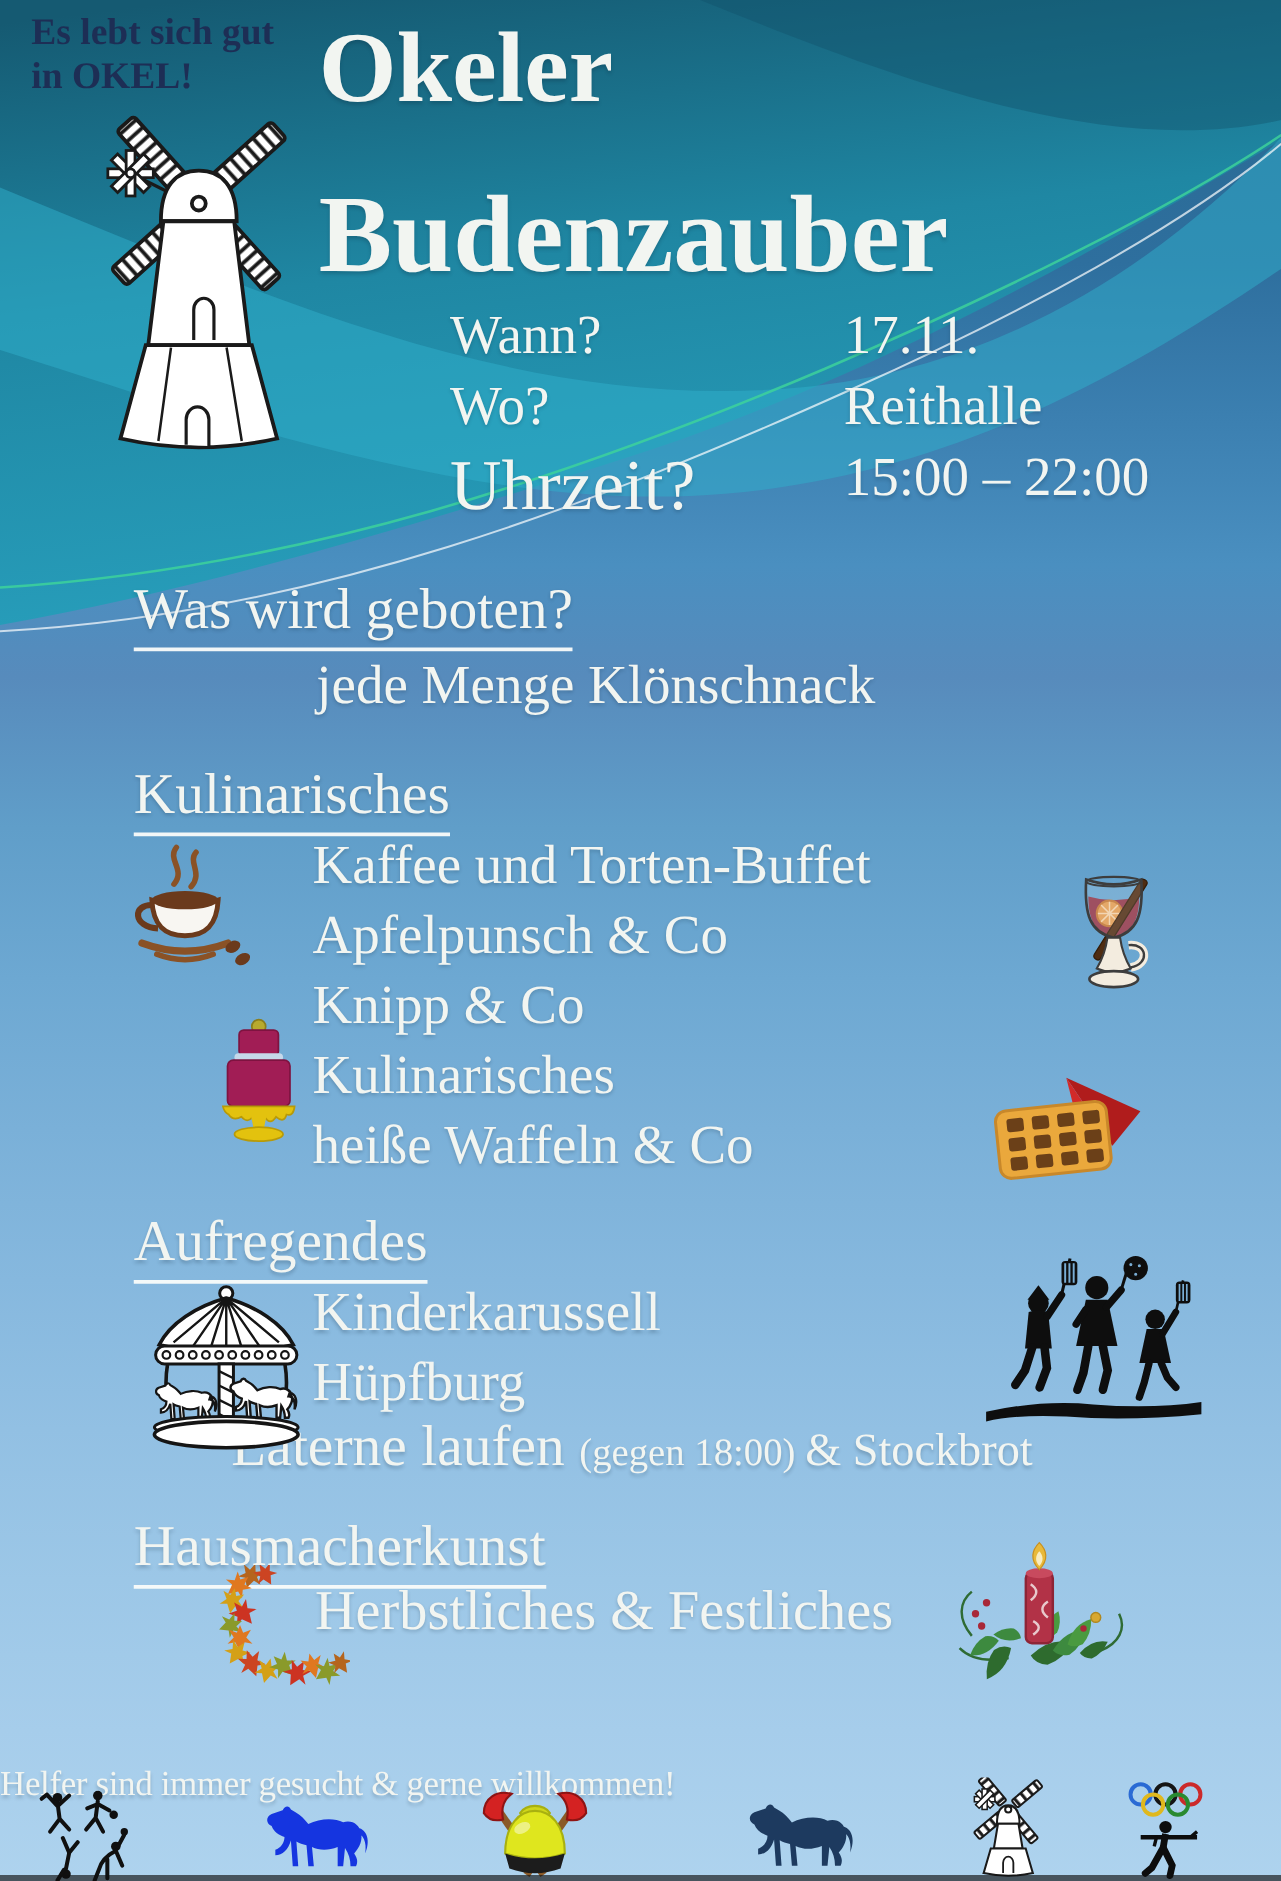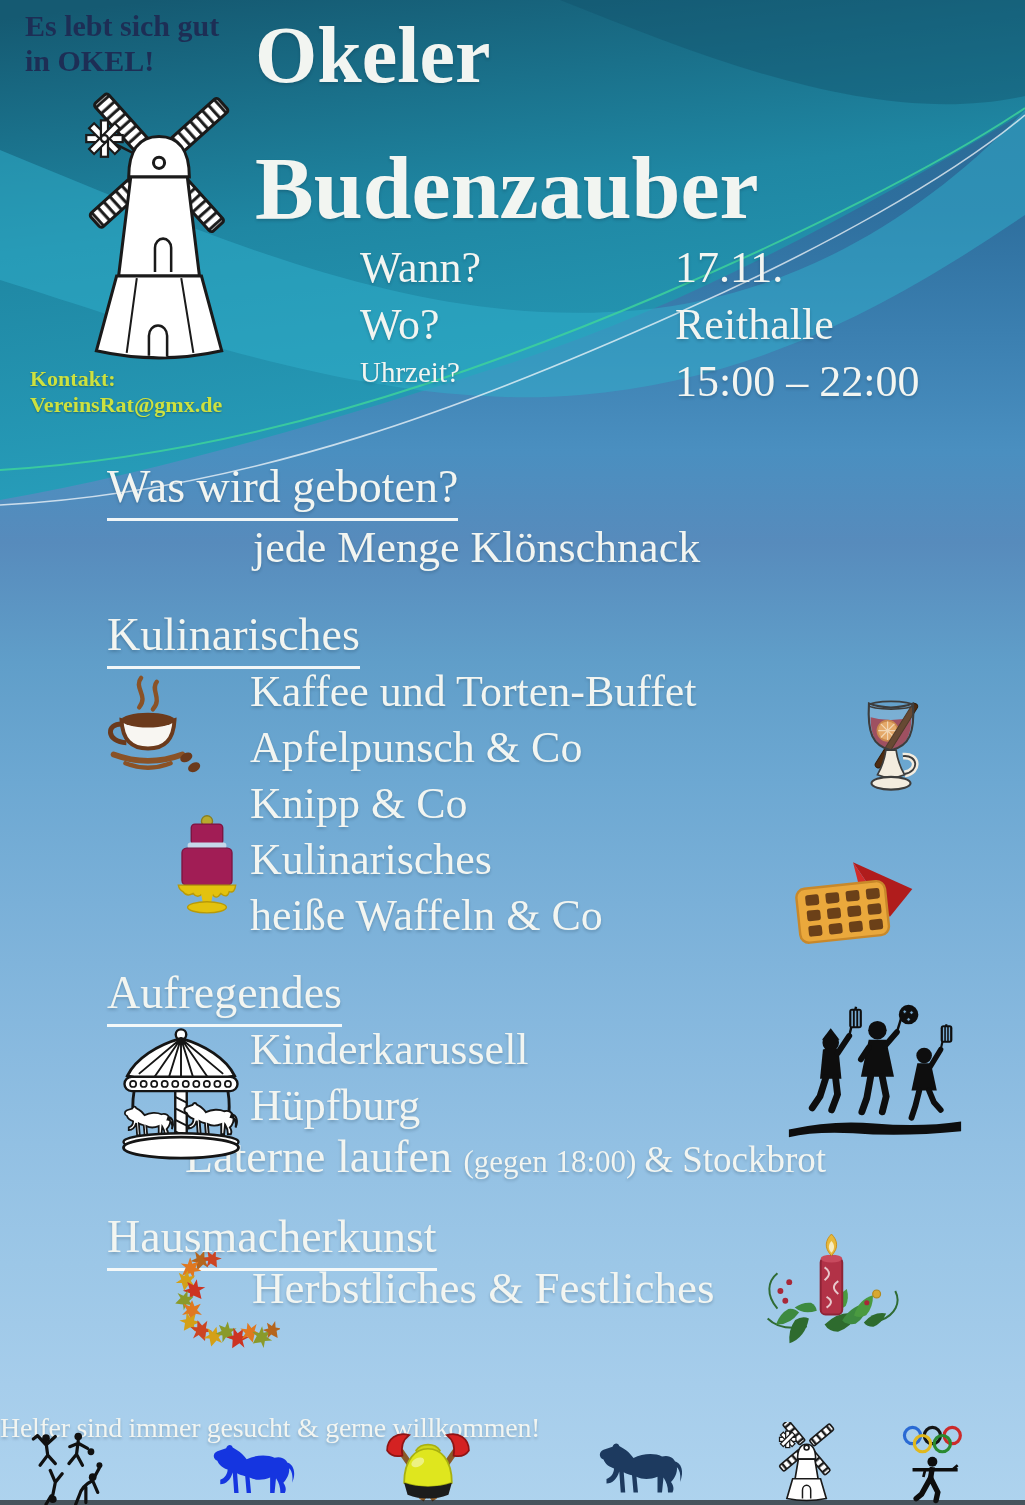--- a/index.html
+++ b/index.html
@@ -68,33 +68,29 @@
     </g>
     <path d="M58,94 C58,66 70,54 88,54 C106,54 118,66 118,94 Z" fill="#ffffff" stroke="#1a1a1a" stroke-width="3"></path>
     <circle cx="88" cy="80" r="5.5" fill="#ffffff" stroke="#1a1a1a" stroke-width="3"></circle>
     <polygon points="60,94 116,94 128,192 48,192" fill="#ffffff" stroke="#1a1a1a" stroke-width="3"></polygon>
     <path d="M84,188 v-24 a8,9 0 0 1 16,0 v24" fill="#ffffff" stroke="#1a1a1a" stroke-width="2.5"></path>
     <path d="M46,192 L130,192 L150,266 Q88,280 26,266 Z" fill="#ffffff" stroke="#1a1a1a" stroke-width="3"></path>
     <path d="M66,194 L56,268 M110,194 L122,268" fill="none" stroke="#1a1a1a" stroke-width="2"></path>
     <path d="M78,271 v-20 a9,10 0 0 1 18,0 v21" fill="#ffffff" stroke="#1a1a1a" stroke-width="2.5"></path>
   </svg>
 
-  <div class="txt center" style="left:30px;top:366px;width:250px;color:#cde13f;font-weight:700;font-size:22px;line-height:26px;text-shadow:0 1px 2px rgba(0,0,0,.3);white-space:normal;">
-    <div>Kontakt:</div>
-    <div>VereinsRat@gmx.de</div>
-  </div>
 
   <div class="txt center" style="left:255px;top:10px;width:755px;font-size:80px;font-weight:700;">Okeler</div>
   <div class="txt center" style="left:255px;top:138px;width:755px;font-size:88px;font-weight:700;">Budenzauber</div>
 
   <div class="txt" style="left:360px;top:242px;font-size:44px;">Wann?</div>
   <div class="txt" style="left:675px;top:242px;font-size:44px;">17.11.</div>
   <div class="txt" style="left:360px;top:299px;font-size:44px;">Wo?</div>
   <div class="txt" style="left:675px;top:299px;font-size:44px;">Reithalle</div>
-  <div class="txt" style="left:360px;top:356px;font-size:29px;">Uhrzeit?</div>
+  <div class="txt" style="left:360px;top:356px;font-size:57px;">Uhrzeit?</div>
   <div class="txt" style="left:675px;top:356px;font-size:44px;">15:00 – 22:00</div>
 
   <div class="txt h" style="left:62px;top:460px;">
     <span class="uline">Was wird geboten?</span>
   </div>
   <div class="txt item" style="left:253px;top:520px;">jede Menge Klönschnack</div>
 
   <div class="txt h" style="left:62px;top:608px;">
     <span class="uline">Kulinarisches</span>
   </div>

